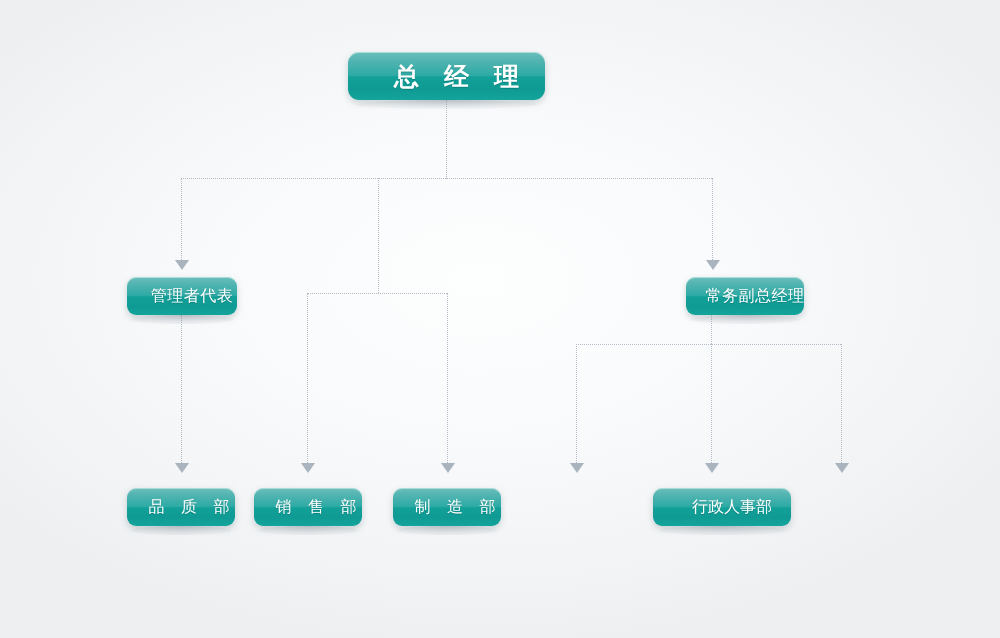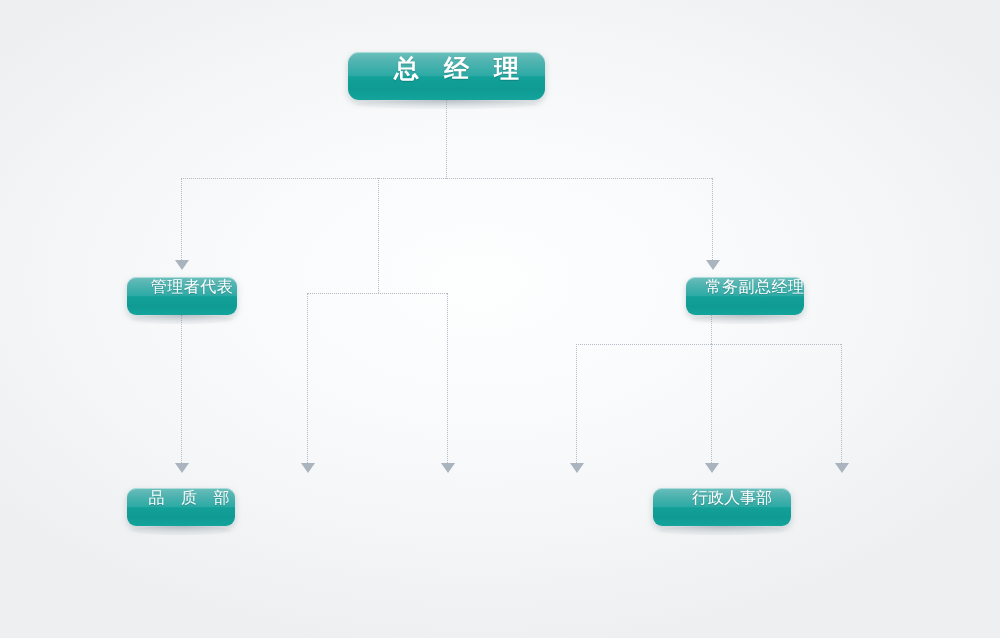--- a/index.html
+++ b/index.html
@@ -48,20 +48,21 @@
     border-top: 10px solid #a9b4be;
     pointer-events: none;
   }
 
   
   .node {
     position: absolute;
     box-sizing: border-box;
     border-radius: 9px;
     display: flex;
+    align-items: center;
     justify-content: center;
     color: #ffffff;
     background-image: linear-gradient(
         to bottom,
         #6cc0bd 0%,
         #55b5b2 16%,
         #2daaa5 49%,
         #12a099 52%,
         #0f9b94 78%,
         #13a49c 100%);
@@ -166,21 +167,27 @@
   </div>
 
   <div class="node level-2" style="left:686px; width:118px;">
     <span class="node-label">常务副总经理</span>
   </div>
 
   <div class="node level-3 spaced" style="left:127px;">
     <span class="node-label">品 质 部</span>
   </div>
 
+  <div class="node level-3 spaced" style="left:254px;">
+    <span class="node-label">销 售 部</span>
+  </div>
 
+  <div class="node level-3 spaced" style="left:393px;">
+    <span class="node-label">制 造 部</span>
+  </div>
 
 
   <div class="node level-3" style="left:653px; width:138px;">
     <span class="node-label">行政人事部</span>
   </div>
 
 
 </div>
 
 </body></html>

